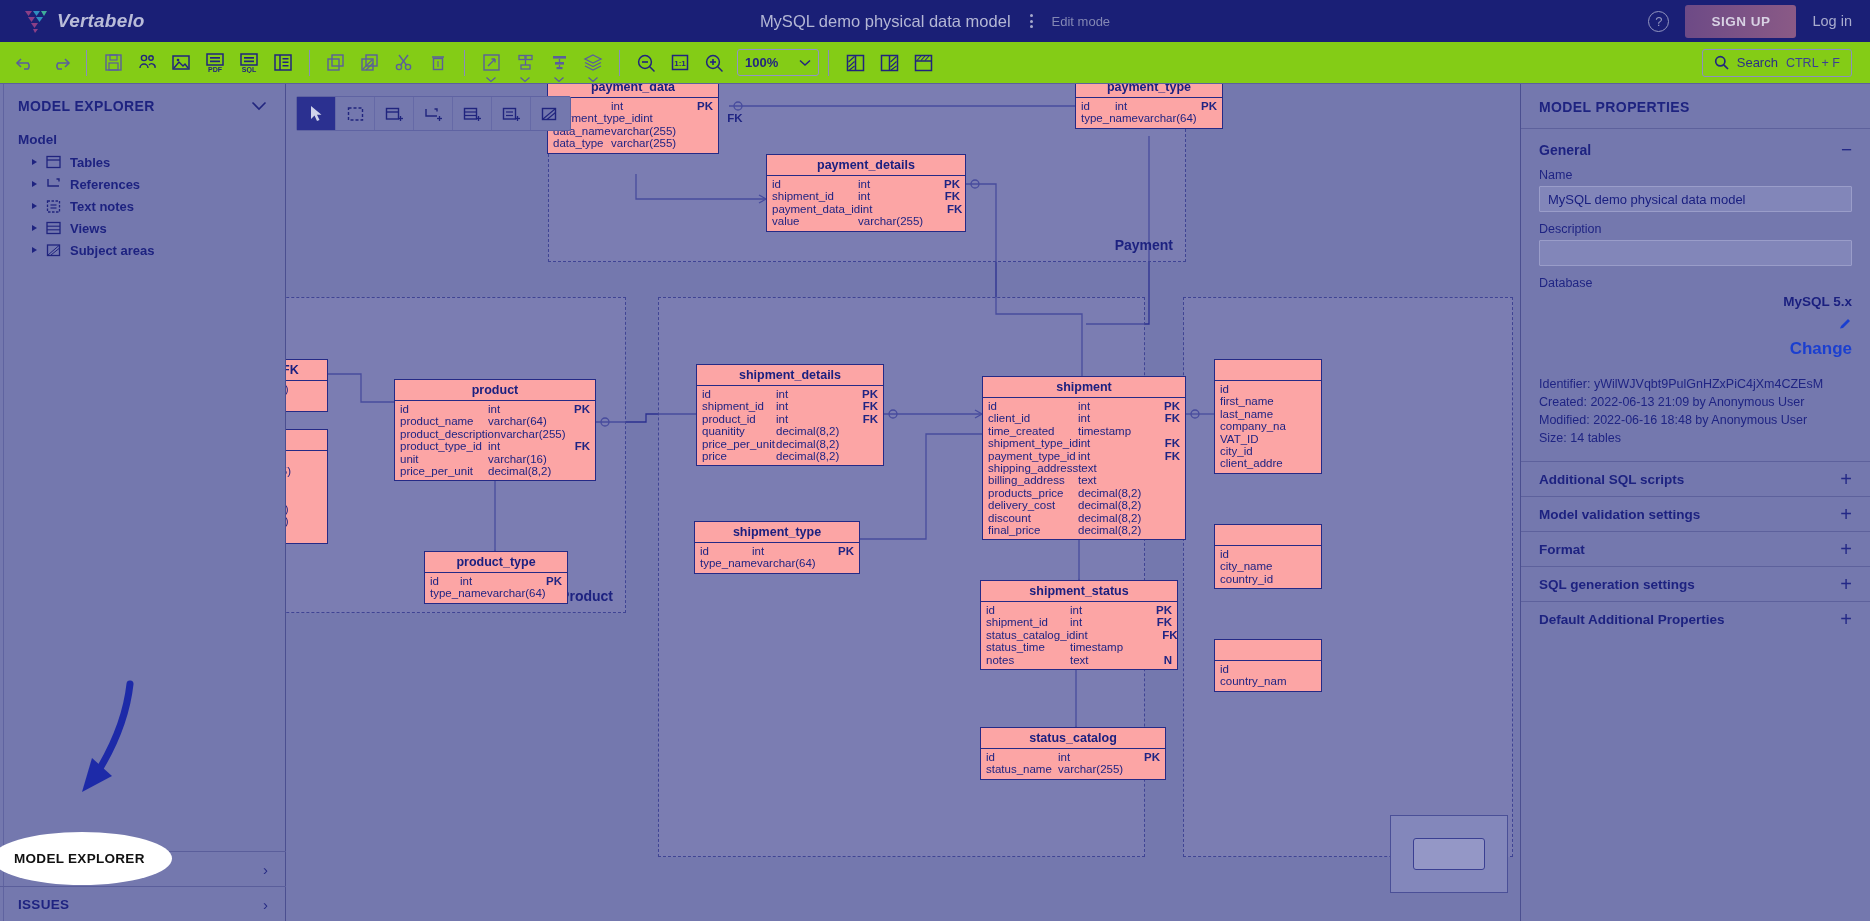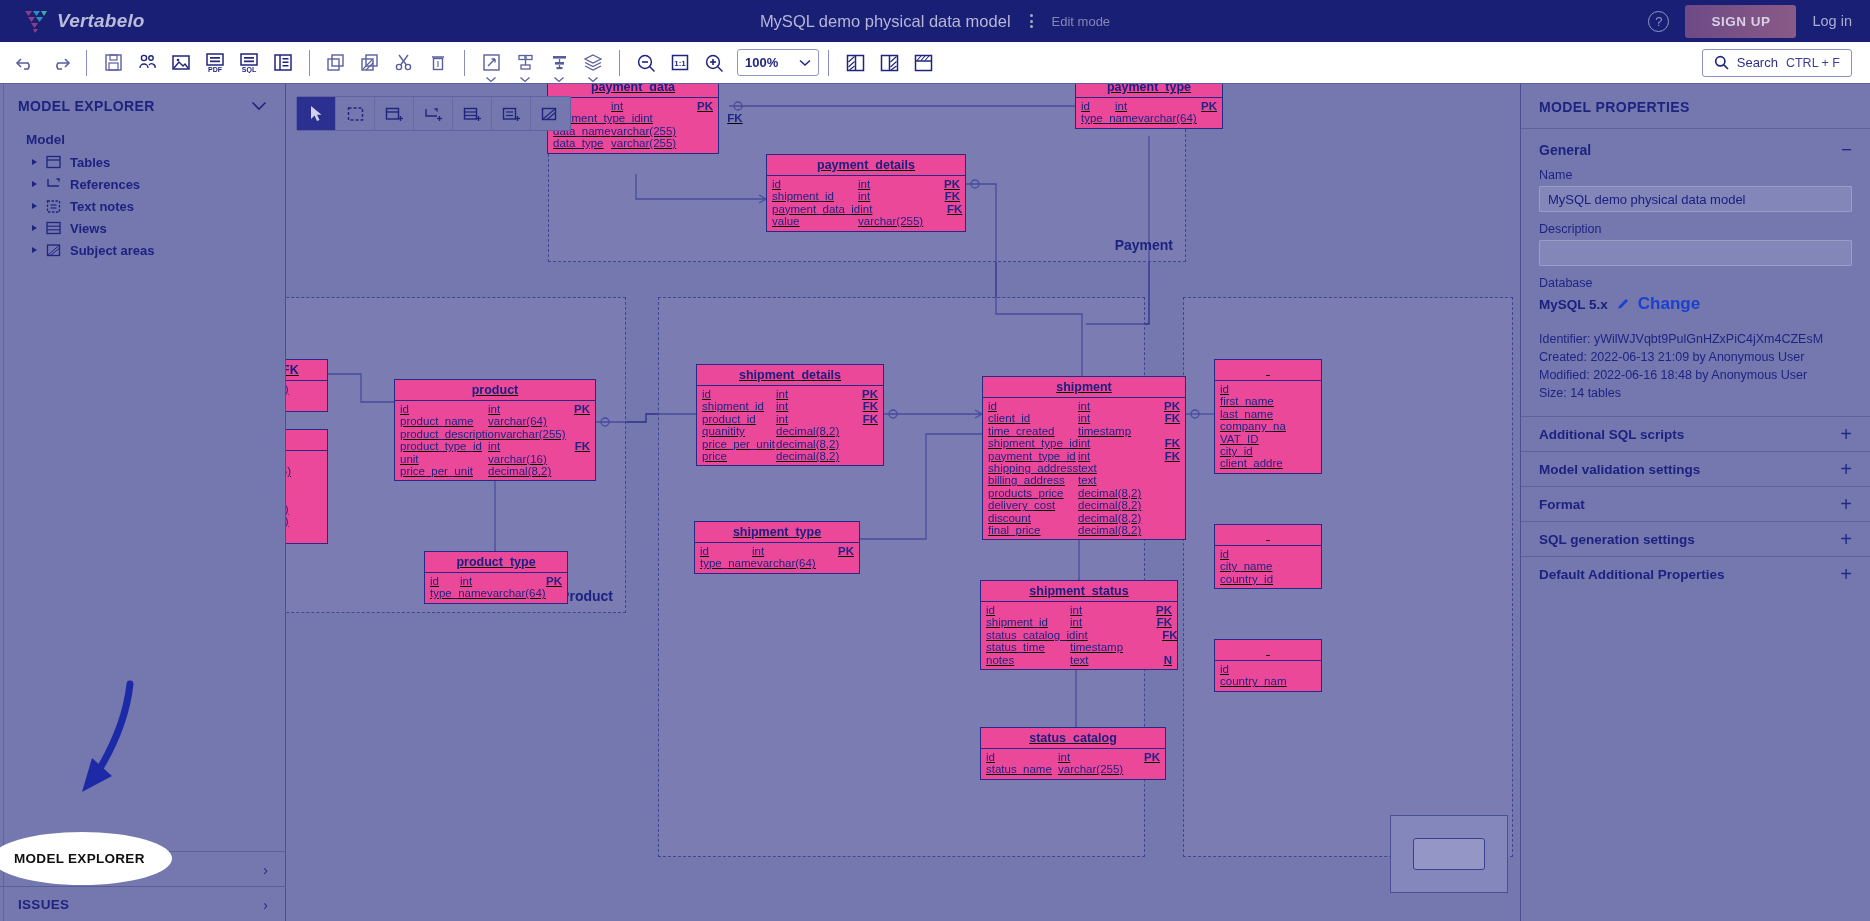--- a/index.html
+++ b/index.html
@@ -31,21 +31,21 @@
   .signup {
     background: linear-gradient(90deg,#6d4a86,#8a5a86); color: #d8d2e4; border: none;
     font-size: 13.5px; font-weight: bold; letter-spacing: .5px; padding: 9px 26px;
     border-radius: 3px; cursor: pointer; font-family: inherit;
   }
   .login { color: #a9acce; font-size: 14.5px; cursor: pointer; }
 
   
   .toolbar {
     position: absolute; left: 0; top: 42px; width: 1870px; height: 42px;
-    background: #ffffff; display: flex; align-items: center;
+    background: #84cc16; display: flex; align-items: center;
     border-bottom: 1px solid #5d619c;
   }
   .tb-grp { display: flex; align-items: center; height: 100%; padding: 0 9px; }
   .sep { width: 1px; height: 26px; background: #8a8dbd; }
   .tb-btn {
     width: 34px; height: 30px; display: flex; align-items: center; justify-content: center;
     cursor: pointer; position: relative; color: #20247e;
   }
   .tb-btn.dim { color: #5a5e9c; }
   .tb-btn svg { display: block; }
@@ -66,21 +66,21 @@
   
   .sidebar {
     position: absolute; left: 0; top: 84px; width: 286px; height: 837px;
     background: #7478ae; border-right: 1px solid #4b4f90;
   }
   .sb-head {
     display: flex; align-items: center; justify-content: space-between;
     padding: 14px 18px 12px 18px;
   }
   .sb-head .t { color: #1e2380; font-size: 14px; font-weight: bold; letter-spacing: .4px; }
-  .sb-model { color: #1e2380; font-size: 13.5px; font-weight: bold; padding: 6px 18px 4px 26px; }
+  .sb-model { color: #1e2380; font-size: 13.5px; font-weight: bold; padding: 6px 18px 4px 18px; }
   .tree { padding-left: 22px; }
   .tree-item { display: flex; align-items: center; gap: 8px; height: 22px; cursor: pointer; position: relative; }
   .tree-item .tri { width: 0; height: 0; border-left: 5px solid #1e2380;
     border-top: 3.5px solid transparent; border-bottom: 3.5px solid transparent; margin-left: 10px; }
   .tree-item .ic { width: 17px; height: 17px; display: flex; align-items: center; justify-content: center; color: #20247e; }
   .tree-item .lb { color: #1d2280; font-size: 13px; font-weight: bold; text-align: right; }
   .tree-line { position: absolute; left: 3px; top: 0; bottom: 0; width: 1px; background: #5f63a0; }
 
   .sb-bottom { position: absolute; left: 0; bottom: 0; width: 286px; }
   .sb-row {
@@ -116,21 +116,21 @@
   
   .subject {
     position: absolute; border: 1px dashed #3f4494; background: rgba(140,140,190,.30);
   }
   .subject .slabel {
     position: absolute; right: 12px; bottom: 8px; color: #1d2280;
     font-size: 14px; font-weight: bold;
   }
 
   
-  .tbl { position: absolute; background: #ec4899; border: 1.5px solid #252a86; text-decoration: underline; }
+  .tbl { position: absolute; background: #fca5a5; border: 1.5px solid #252a86; }
   .tbl .tname {
     text-align: center; color: #1b2080; font-size: 12.5px; font-weight: bold;
     padding: 3px 6px 3px; border-bottom: 1.5px solid #252a86; white-space: nowrap;
   }
   .tbl .rows { padding: 2px 0 3px; }
   .tbl .row { display: flex; font-size: 11.5px; color: #1f2483; line-height: 12.4px;
     padding: 0 5px; white-space: nowrap; }
   .tbl .cn { flex: 1 1 auto; }
   .tbl .ct { width: 82px; flex: none; }
   .tbl .ck { width: 20px; flex: none; text-align: right; font-weight: bold; }
@@ -159,21 +159,21 @@
   }
   .pr-sec-head .t { color: #1d2280; font-size: 14px; font-weight: bold; }
   .pr-sec-head .sign { color: #232887; font-size: 19px; line-height: 14px; cursor: pointer; }
   .pr-body { padding: 0 18px; }
   .fld-lbl { color: #1f2483; font-size: 12.5px; margin-bottom: 4px; }
   .fld-in {
     width: 100%; height: 26px; background: #8286b9; border: 1px solid #9a9dc9;
     color: #1b2080; font-size: 13px; padding: 0 8px; margin-bottom: 10px;
     font-family: inherit; border-radius: 1px;
   }
-  .db-line { display: flex; align-items: center; gap: 8px; margin: 2px 0 16px; }
+  .db-line { display: flex; align-items: flex-end; gap: 8px; margin: 2px 0 16px; flex-direction: column; }
   .db-val { color: #1a1f7f; font-size: 13.5px; font-weight: bold; }
   .db-chg { color: #1b3fd0; font-size: 17px; font-weight: bold; cursor: pointer; }
   .meta { color: #1f2483; font-size: 12.5px; line-height: 18px; padding: 0 18px 14px; }
   .pr-row {
     display: flex; align-items: center; justify-content: space-between;
     height: 35px; padding: 0 18px; border-top: 1px solid #5d619c; cursor: pointer;
   }
   .pr-row .t { color: #1d2280; font-size: 13.5px; font-weight: bold; }
   .pr-row .plus { color: #232887; font-size: 20px; line-height: 16px; }
 </style>

